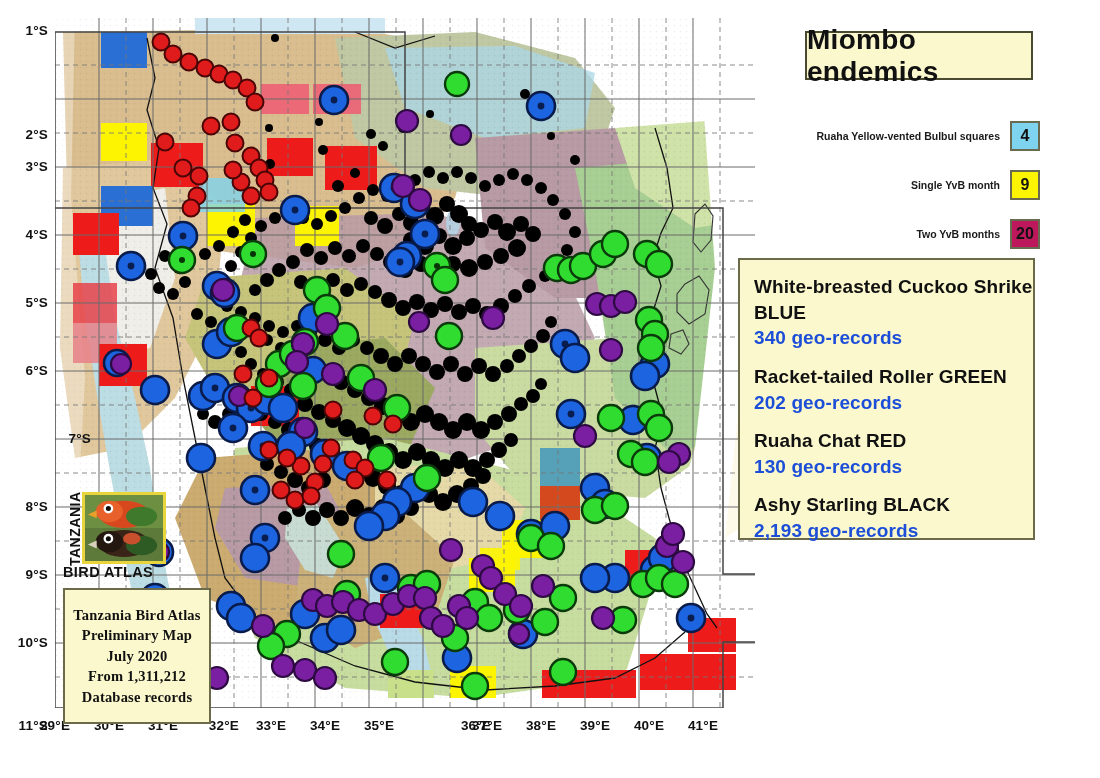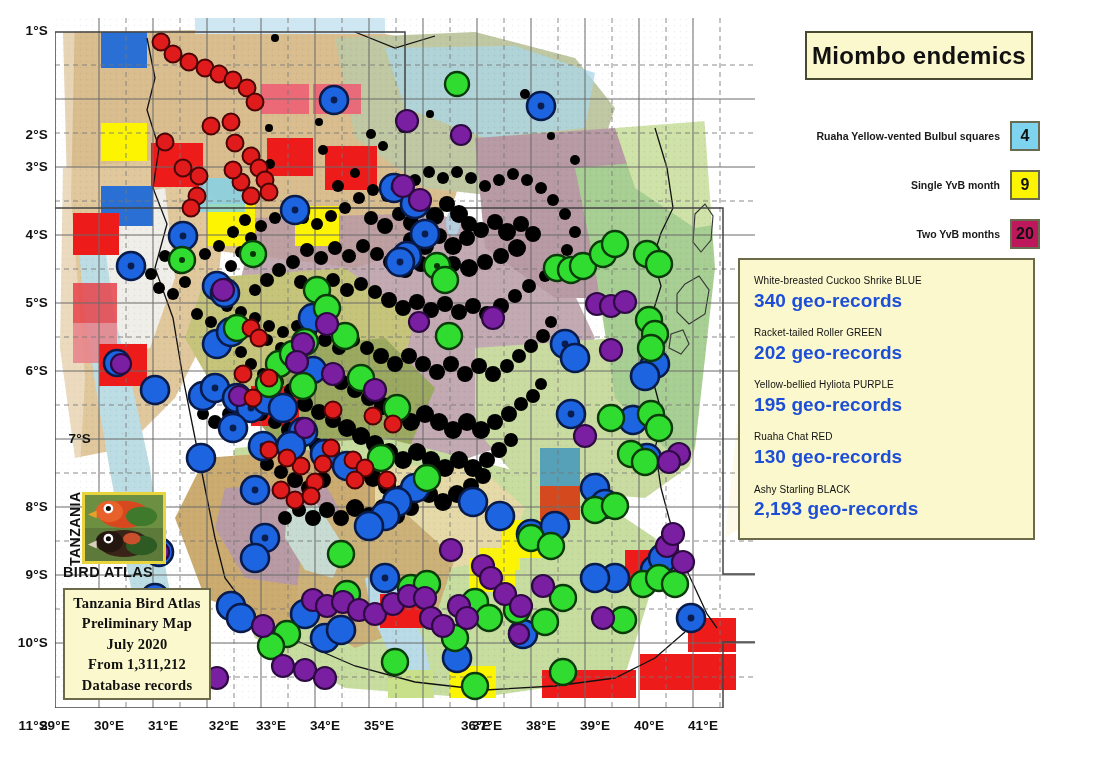--- a/index.html
+++ b/index.html
@@ -12,53 +12,53 @@
   .ylab{text-align:right;}
 
   
   #map-stage{position:absolute;left:55px;top:18px;width:700px;height:690px;}
   #map-svg{position:absolute;left:0;top:0;}
 
   
   #title-box{position:absolute;left:805px;top:31px;width:228px;height:49px;
     background:#fbf8cd;border:2px solid #4a4a30;box-sizing:border-box;
     display:flex;align-items:center;justify-content:center;}
-  #title-box .t{font-size:24px;font-weight:bold;color:#111;letter-spacing:.3px;}
+  #title-box .t{font-size:28px;font-weight:bold;color:#111;letter-spacing:.3px;}
 
   
   #yvb-legend{position:absolute;left:780px;top:120px;width:260px;}
   .yvb-row{display:flex;align-items:center;justify-content:flex-end;
            height:31px;margin-bottom:18px;}
   .yvb-row .lbl{font-size:10.5px;color:#1a1a1a;font-weight:600;
                 text-align:right;margin-right:10px;white-space:nowrap;}
   .yvb-sq{width:30px;height:30px;border:2px solid #6a6a50;box-sizing:border-box;
           display:flex;align-items:center;justify-content:center;
           font-size:16px;font-weight:bold;color:#111;}
 
   
   #species-box{position:absolute;left:738px;top:258px;width:297px;height:282px;
     background:#fbf8cd;border:2px solid #6b6b4a;box-sizing:border-box;
     padding:14px 0 0 14px;}
   .sp-item{margin-bottom:13px;}
-  .sp-name{font-size:10px;font-weight:normal;color:#111;line-height:1.35;letter-spacing:.1px;}
+  .sp-name{font-size:19px;font-weight:bold;color:#111;line-height:1.35;letter-spacing:.1px;}
   .sp-cnt{font-size:19px;font-weight:bold;color:#1d4ed8;line-height:1.35;letter-spacing:.1px;}
 
   
   #atlas-logo{position:absolute;left:63px;top:492px;width:105px;height:93px;}
   #logo-vert{position:absolute;left:0px;top:1px;width:20px;height:72px;
     writing-mode:vertical-rl;transform:rotate(180deg);
     font-size:14px;font-weight:bold;color:#111;letter-spacing:.5px;
     display:flex;align-items:flex-end;justify-content:center;}
   #logo-pic{position:absolute;left:19px;top:0px;width:84px;height:72px;
     border:3px solid #e8d43c;box-sizing:border-box;background:#2f2f2f;overflow:hidden;}
   #logo-bottom{position:absolute;left:0px;top:72px;width:105px;height:20px;
     font-size:14.5px;font-weight:bold;color:#111;letter-spacing:.4px;}
 
   
-  #info-box{position:absolute;left:63px;top:588px;width:148px;height:112px;
+  #info-box{position:absolute;left:63px;top:588px;width:148px;height:136px;
     background:#fbf8cd;border:2px solid #6b6b4a;box-sizing:border-box;
     display:flex;flex-direction:column;align-items:center;justify-content:center;
     font-family:"Liberation Serif",serif;}
   #info-box .line{font-size:14.5px;font-weight:bold;color:#111;line-height:1.42;
     white-space:nowrap;letter-spacing:.2px;}
 </style>
 </head>
 <body>
 
 <div id="map-stage">
@@ -767,24 +767,20 @@
 <div id="species-box">
     <div class="sp-item">
       <div class="sp-name">White-breasted Cuckoo Shrike BLUE</div>
       <div class="sp-cnt">340 geo-records</div>
     </div>
     <div class="sp-item">
       <div class="sp-name">Racket-tailed Roller GREEN</div>
       <div class="sp-cnt">202 geo-records</div>
     </div>
     <div class="sp-item">
-      <div class="sp-name">Yellow-bellied Hyliota PURPLE</div>
-      <div class="sp-cnt">195 geo-records</div>
-    </div>
-    <div class="sp-item">
       <div class="sp-name">Ruaha Chat RED</div>
       <div class="sp-cnt">130 geo-records</div>
     </div>
     <div class="sp-item">
       <div class="sp-name">Ashy Starling BLACK</div>
       <div class="sp-cnt">2,193 geo-records</div>
     </div>
   </div>
 
 <div id="atlas-logo">

